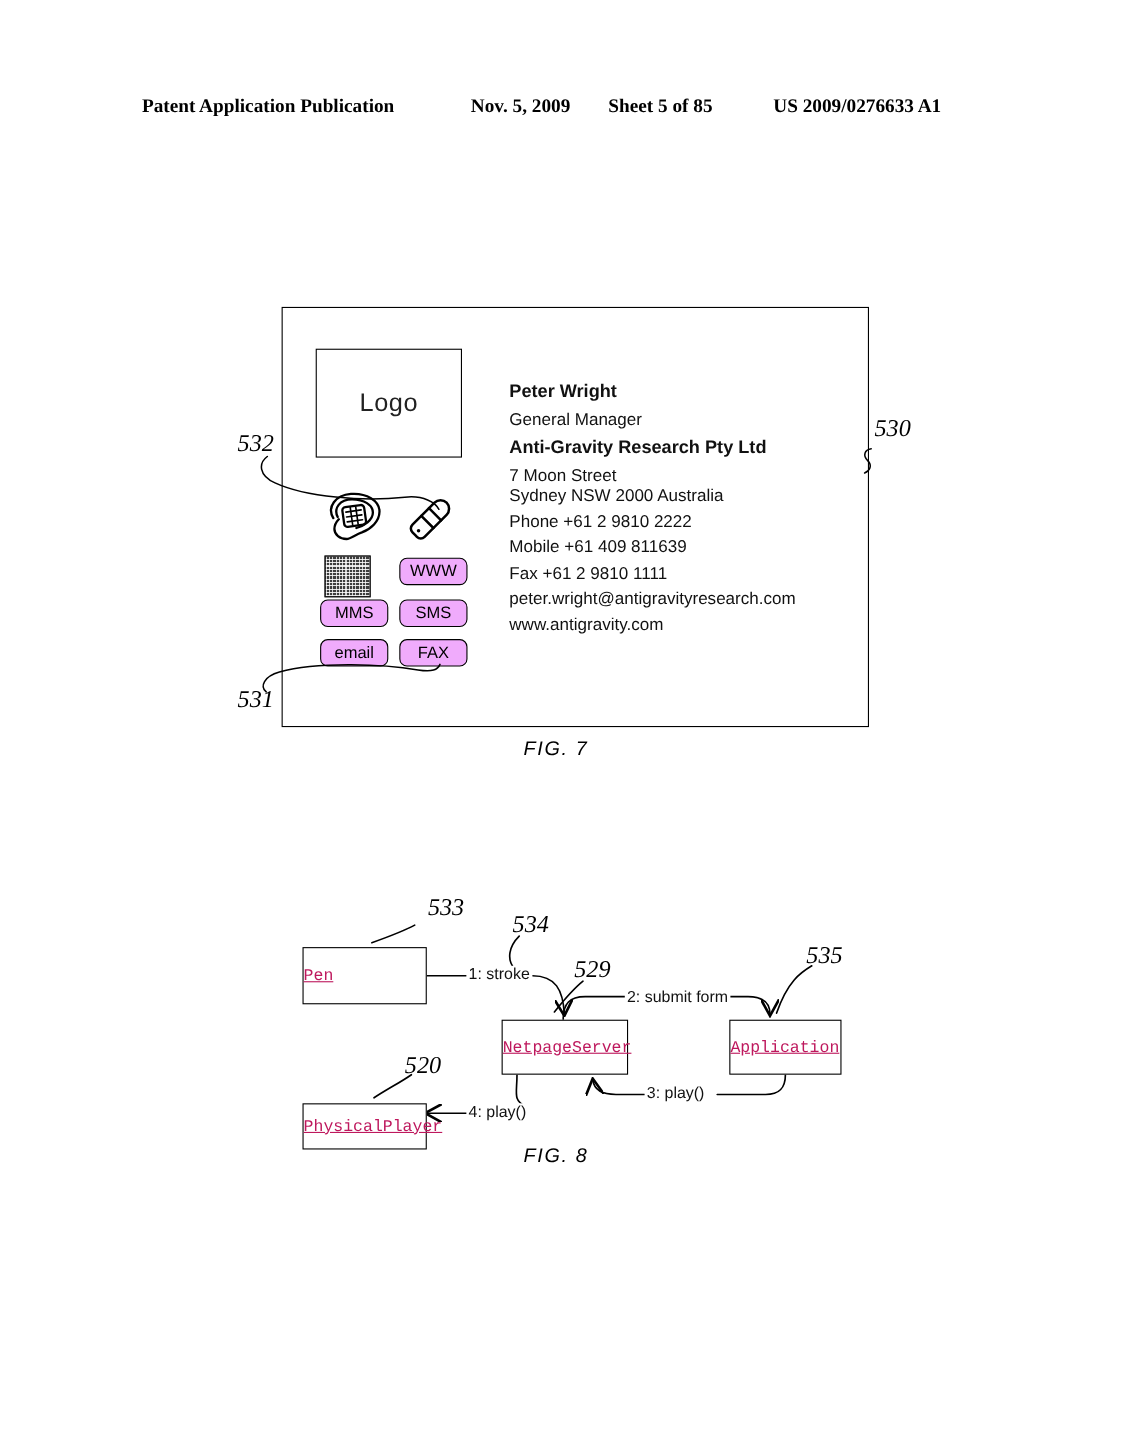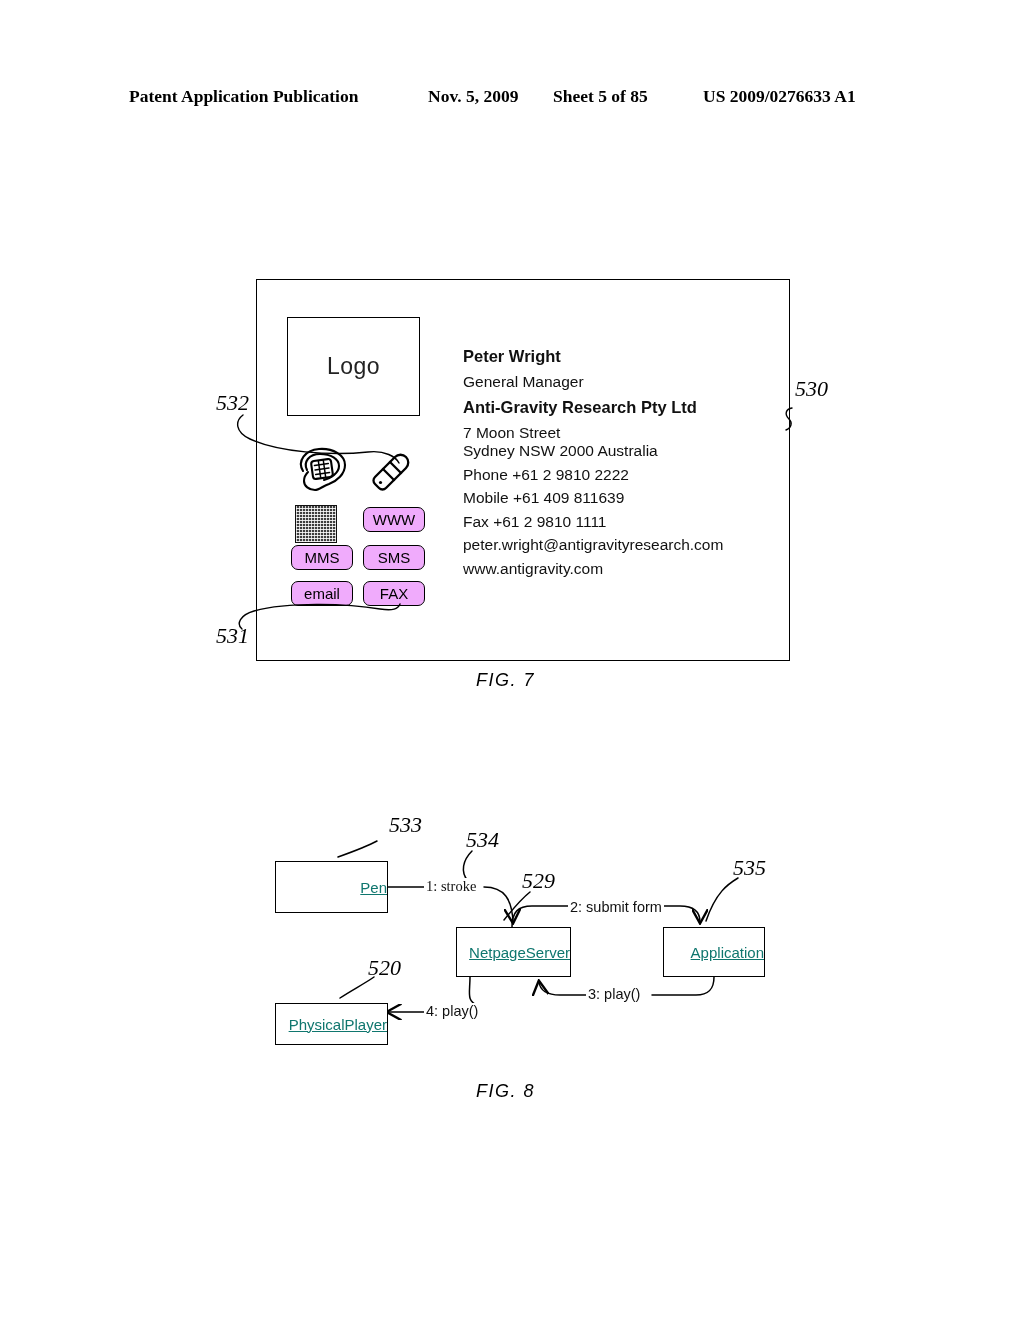--- a/index.html
+++ b/index.html
@@ -143,21 +143,21 @@
   .fig-caption {
     position: absolute;
     font-family: "Liberation Sans", sans-serif;
     font-style: italic;
     font-size: 18px;
     letter-spacing: 1.5px;
     color: #000;
     white-space: nowrap;
   }
   #cap7 { left: 476px; top: 670px; }
-  #cap8 { left: 476px; top: 1081px; }
+  #cap8 { left: 476px; top: 1040px; }
 
   
   .ref {
     position: absolute;
     font-family: "Liberation Serif", serif;
     font-style: italic;
     font-size: 22px;
     color: #000;
     white-space: nowrap;
   }
@@ -171,40 +171,41 @@
   #ref520 { left: 368px; top: 955px; }
 
   
   .uml-box {
     position: absolute;
     border: 1.6px solid #000;
     background: #fff;
     box-sizing: border-box;
     display: flex;
     align-items: center;
-    justify-content: flex-end;
+    justify-content: flex-start;
     font-size: 15px;
-    color: #0f766e;
+    color: #be185d;
     pointer-events: auto;
+    font-family: Liberation Mono, monospace;
   }
   .uml-box span { text-decoration: underline; }
   #box-pen     { left: 275px; top: 861px; width: 113px; height: 52px; }
   #box-server  { left: 456px; top: 927px; width: 115px; height: 50px; }
   #box-app     { left: 663px; top: 927px; width: 102px; height: 50px; }
   #box-player  { left: 275px; top: 1003px; width: 113px; height: 42px; }
 
   .msg-label {
     position: absolute;
     font-size: 14.5px;
     color: #111;
     white-space: nowrap;
     background: #fff;
     padding: 0 2px;
   }
-  #msg1 { left: 424px; top: 878px; font-family: Liberation Serif, serif; }
+  #msg1 { left: 424px; top: 878px; }
   #msg2 { left: 568px; top: 899px; }
   #msg3 { left: 586px; top: 986px; }
   #msg4 { left: 424px; top: 1003px; }
 
   #fig8-lines {
     position: absolute;
     left: 0; top: 0;
     width: 1024px; height: 1320px;
     pointer-events: none;
   }

